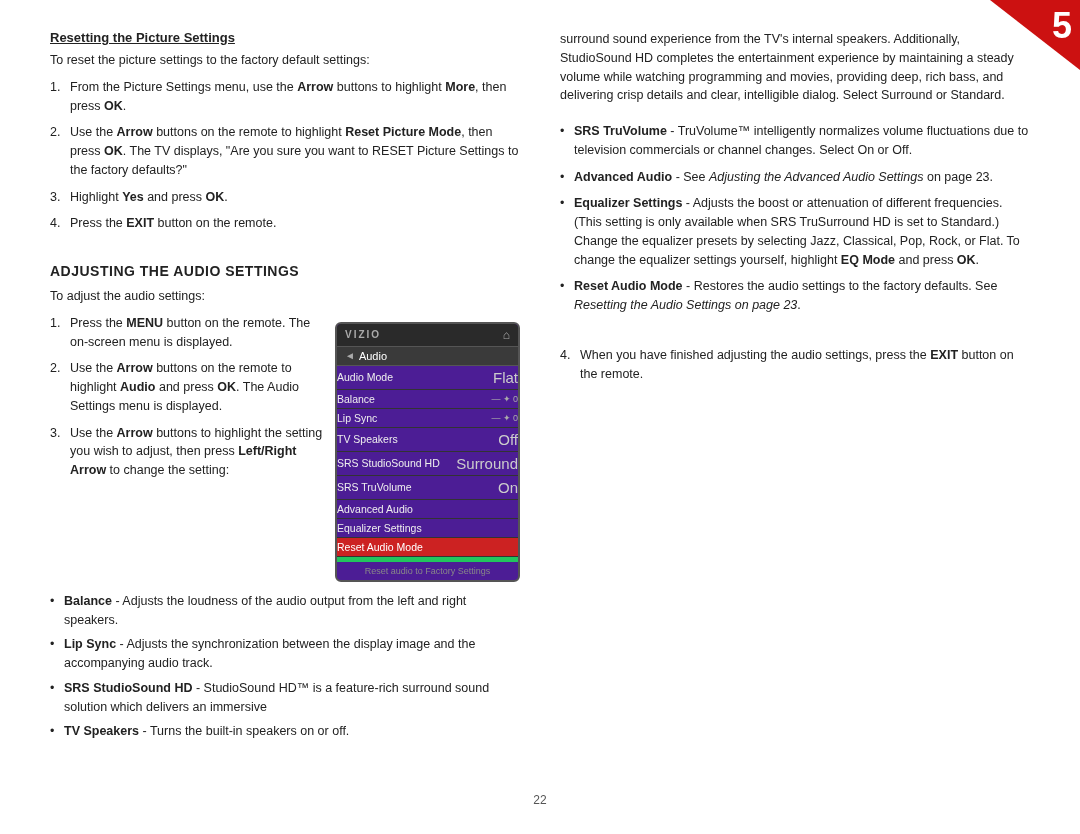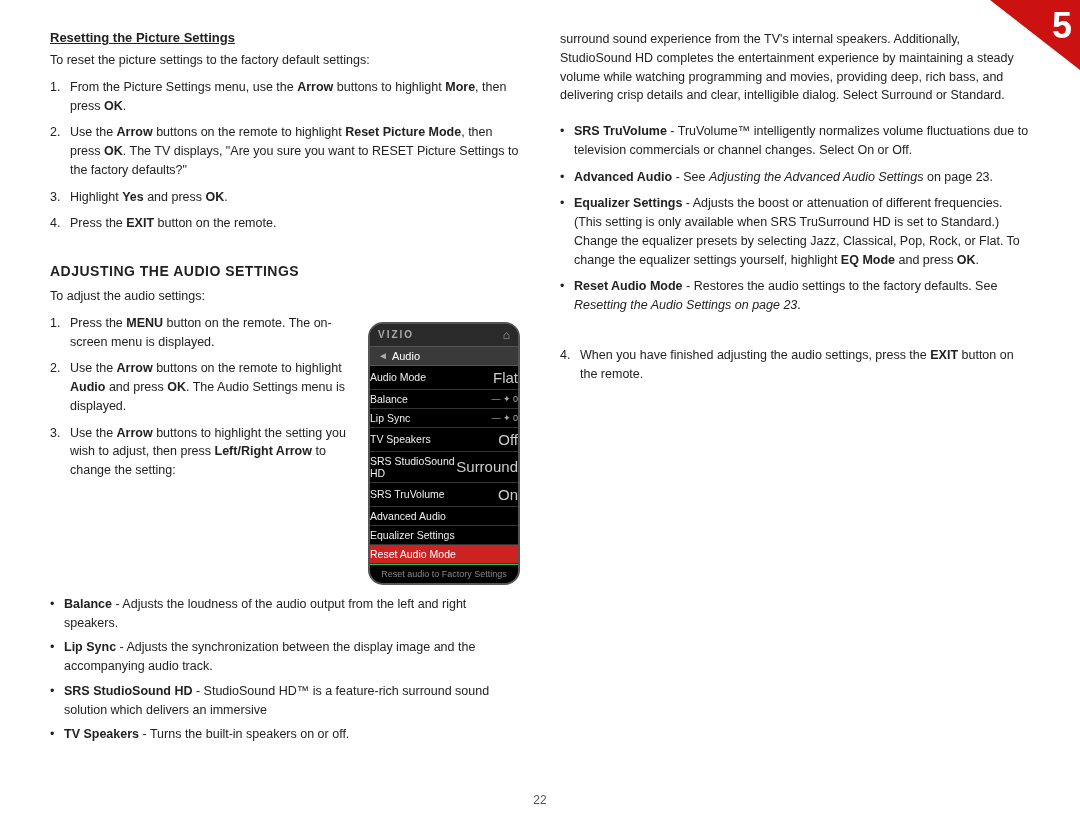--- a/index.html
+++ b/index.html
@@ -96,24 +96,24 @@
     .section-title {
       font-size: 14px;
       font-weight: bold;
       text-transform: uppercase;
       margin: 12px 0 8px 0;
       letter-spacing: 0.5px;
     }
 
     
     .tv-menu {
-      width: 152px;
-      background: #000000;
+      width: 185px;
+      background: #4c1d95;
       border: 2px solid #555;
-      border-radius: 15px;
+      border-radius: 6px;
       margin: 8px 0 10px 10px;
       float: right;
       font-size: 11px;
       color: #eee;
       overflow: hidden;
     }
     .tv-menu-header {
       background: #2a2a2a;
       padding: 4px 8px;
       display: flex;
@@ -166,21 +166,21 @@
       align-items: center;
       gap: 2px;
       font-size: 9px;
       color: #aaa;
     }
     .tv-menu-footer {
       padding: 4px 8px;
       font-size: 9px;
       color: #888;
       text-align: center;
-      border-top: 1px solid #22c55e;
+      border-top: 5px solid #22c55e;
     }
 
     
     .bullet-list {
       list-style: none;
       padding-left: 0;
       margin-bottom: 6px;
     }
     .bullet-list li {
       font-size: 12.5px;

